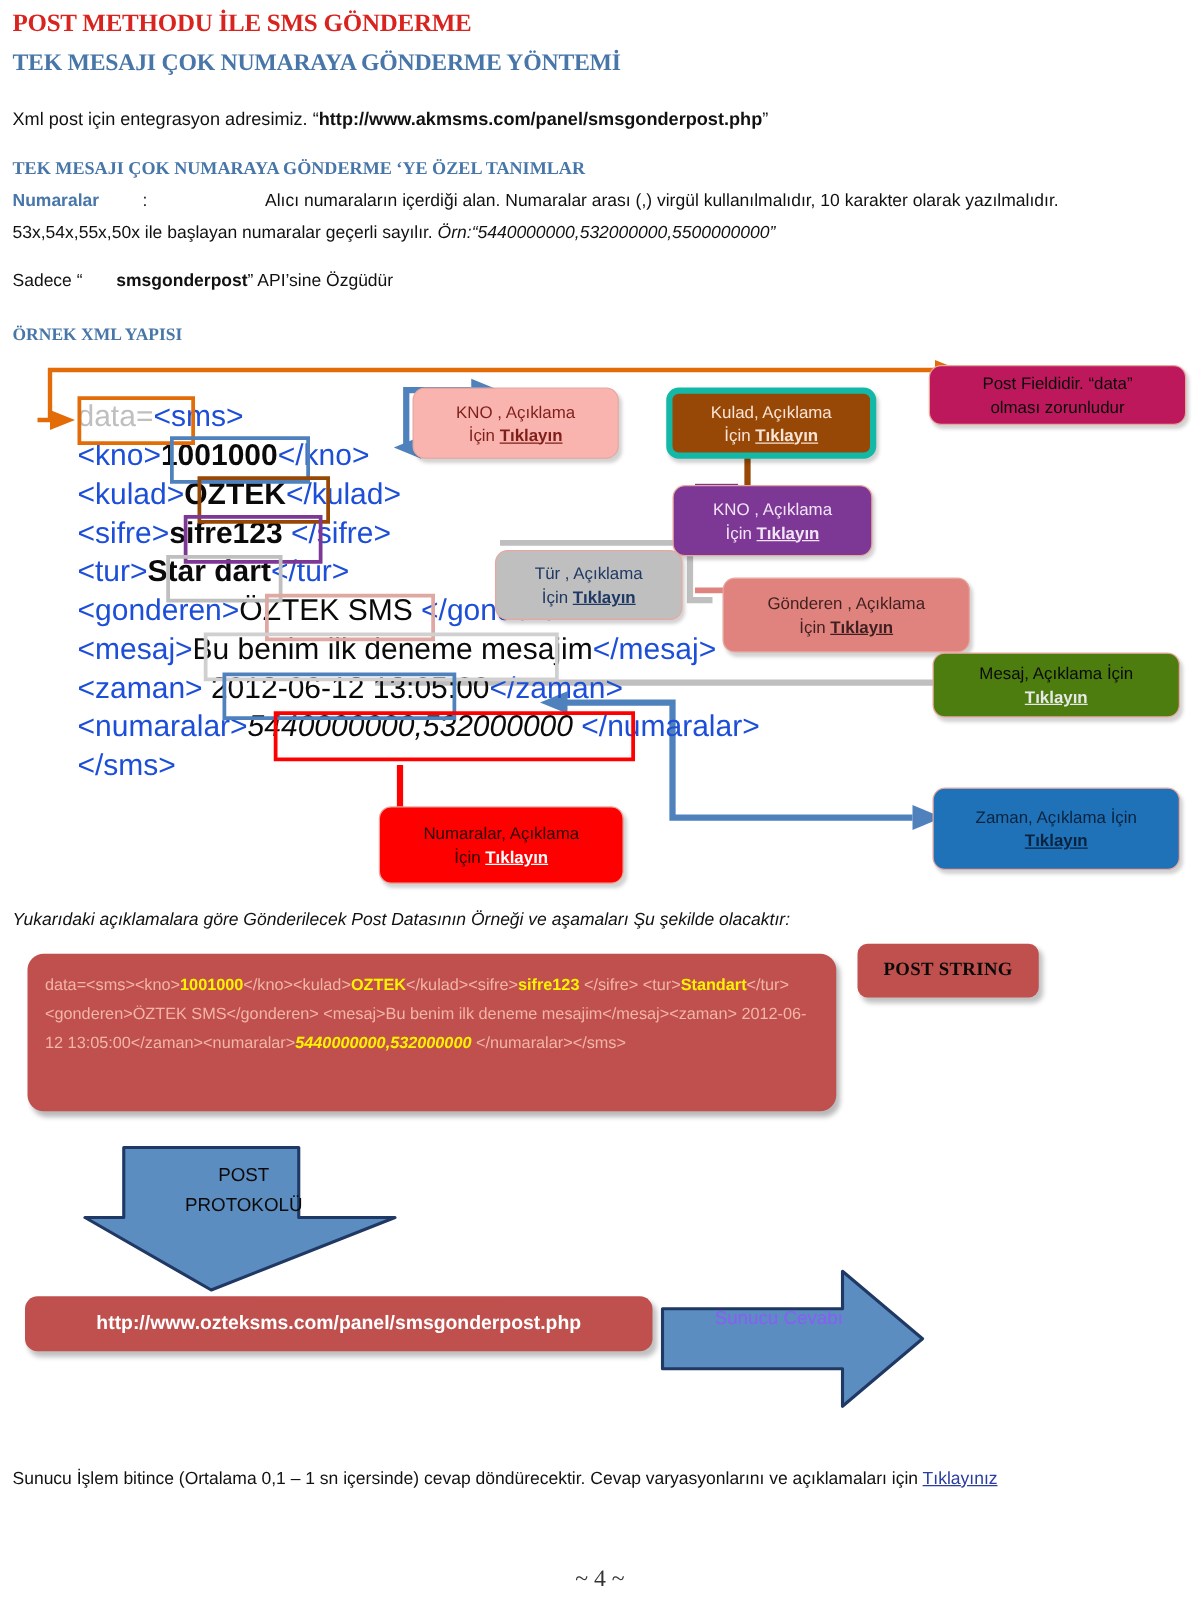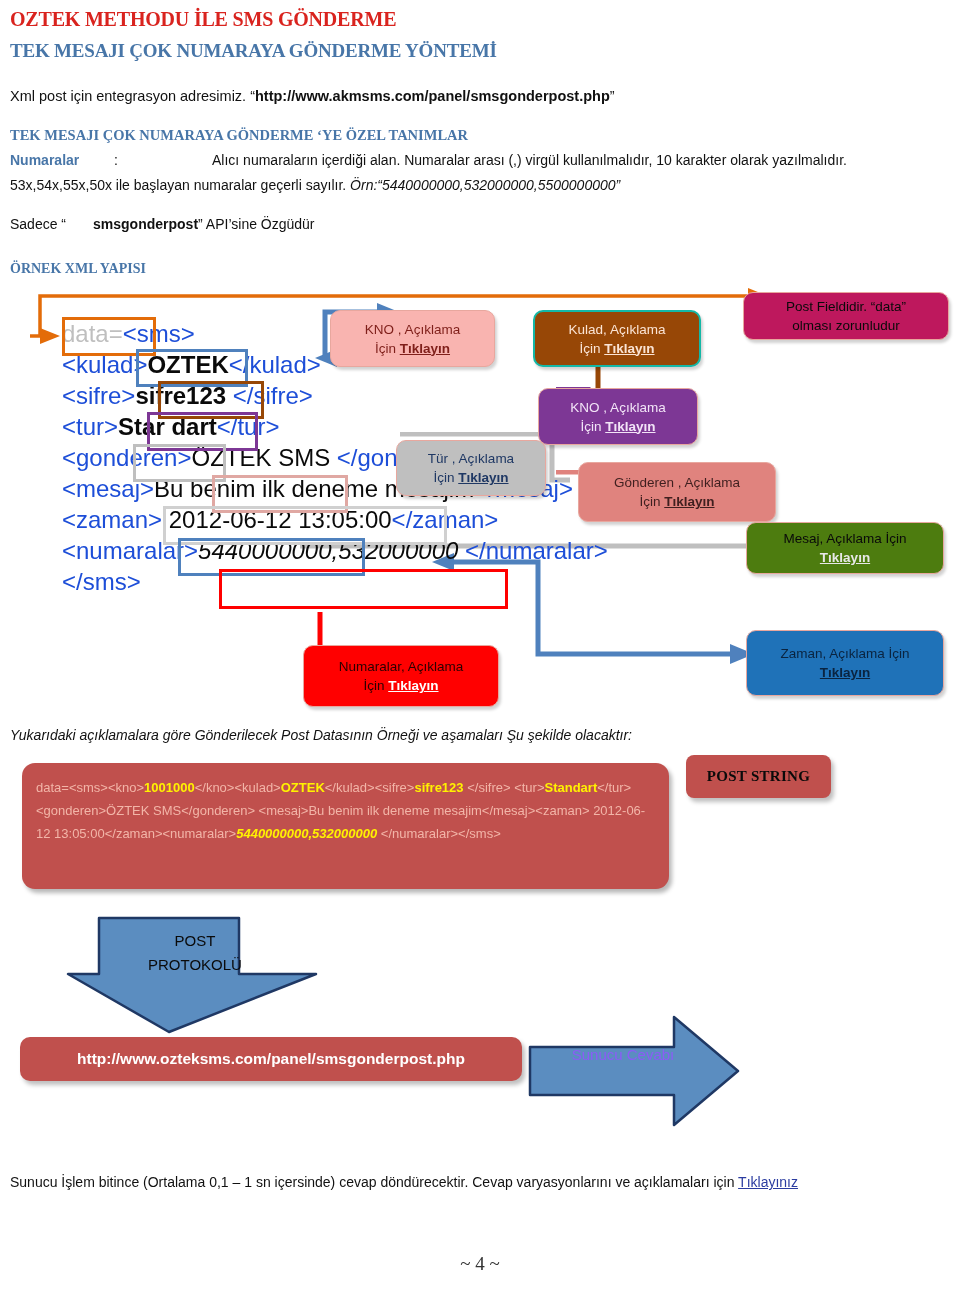--- a/index.html
+++ b/index.html
@@ -163,21 +163,21 @@
     text-align: center;
     font-family: "Liberation Serif", serif;
     font-size: 19px; color: #333;
   }
 </style>
 </head>
 <body>
 
 <div class="doc">
 
-  <div class="h-red">OZTEK METHODU İLE SMS GÖNDERME</div>
+  <div class="h-red">POST METHODU İLE SMS GÖNDERME</div>
   <div class="h-blue">TEK MESAJI ÇOK NUMARAYA GÖNDERME YÖNTEMİ</div>
 
   <div class="p-url">
     <span>Xml post için entegrasyon adresimiz. “</span><b>http://www.akmsms.com/panel/smsgonderpost.php</b><span>”</span>
   </div>
 
   <div class="h-blue2">TEK MESAJI ÇOK NUMARAYA GÖNDERME ‘YE ÖZEL TANIMLAR</div>
 
   <div class="row-num">
     <span class="lbl">Numaralar</span><span class="colon">:</span><span>Alıcı numaraların içerdiği alan. Numaralar arası (,) virgül kullanılmalıdır, 10 karakter olarak yazılmalıdır.</span>
@@ -230,20 +230,21 @@
     <polygon points="24,13 2,22 24,31" fill="#4F81BD"></polygon>
     <polygon points="300,104 324,114 300,124" fill="#4F81BD"></polygon>
   </svg>
 
   <svg class="rail" style="left:290px; top:612px; width:60px; height:40px;" viewBox="0 0 60 40">
     <path d="M30,0 L30,38" stroke="#FF0000" stroke-width="5" fill="none"></path>
   </svg>
 
   <div class="xml">
     <div class="ln"><span class="dim">data=</span><span class="tag">&lt;sms&gt;</span></div>
+    <div class="ln"><span class="tag">&lt;kno&gt;</span><span class="val">1001000</span><span class="tag">&lt;/kno&gt;</span></div>
     <div class="ln"><span class="tag">&lt;kulad&gt;</span><span class="val">OZTEK</span><span class="tag">&lt;/kulad&gt;</span></div>
     <div class="ln"><span class="tag">&lt;sifre&gt;</span><span class="val">sifre123 </span><span class="tag">&lt;/sifre&gt;</span></div>
     <div class="ln"><span class="tag">&lt;tur&gt;</span><span class="val">Star dart</span><span class="tag">&lt;/tur&gt;</span></div>
     <div class="ln"><span class="tag">&lt;gonderen&gt;</span><span class="valn">ÖZTEK SMS </span><span class="tag">&lt;/gonderen&gt;</span></div>
     <div class="ln"><span class="tag">&lt;mesaj&gt;</span><span class="valn">Bu benim ilk deneme mesajim</span><span class="tag">&lt;/mesaj&gt;</span></div>
     <div class="ln"><span class="tag">&lt;zaman&gt;</span><span class="valn"> 2012-06-12 13:05:00</span><span class="tag">&lt;/zaman&gt;</span></div>
     <div class="ln"><span class="tag">&lt;numaralar&gt;</span><span class="vali">5440000000,532000000 </span><span class="tag">&lt;/numaralar&gt;</span></div>
     <div class="ln"><span class="tag">&lt;/sms&gt;</span></div>
   </div>
 
@@ -260,21 +261,21 @@
   <div class="cb" style="left:743px; top:292px; width:206px; height:48px; background:#be185d; color:#0A0A0A; border:1px solid #E8A79E; box-shadow:2px 3px 3px rgba(0,0,0,.18);">
     <span>Post Fieldidir.  “data”</span>
     <span>olması zorunludur</span>
   </div>
 
   <div class="cb" style="left:330px; top:310px; width:165px; height:57px; background:#F9B4B0; color:#7F1F1A; border:1px solid #E8A79E; box-shadow:2px 3px 3px rgba(0,0,0,.18);">
     <span>KNO , Açıklama</span>
     <span class="l2"><span>İçin </span><u>Tıklayın</u></span>
   </div>
 
-  <div class="cb" style="left:533px; top:310px; width:168px; height:57px; background:#974706; color:#FBE4D5; border:2px solid #14b8a6; box-shadow:2px 3px 3px rgba(0,0,0,.18);">
+  <div class="cb" style="left:533px; top:310px; width:168px; height:57px; background:#974706; color:#FBE4D5; border:5px solid #14b8a6; box-shadow:2px 3px 3px rgba(0,0,0,.18);">
     <span>Kulad, Açıklama</span>
     <span class="l2"><span>İçin </span><u>Tıklayın</u></span>
   </div>
 
   <div class="cb" style="left:538px; top:388px; width:160px; height:57px; background:#7D3795; color:#F2E4F7; border:1px solid #E8A79E; box-shadow:2px 3px 3px rgba(0,0,0,.18);">
     <span>KNO , Açıklama</span>
     <span class="l2"><span>İçin </span><u>Tıklayın</u></span>
   </div>
 
   <div class="cb" style="left:396px; top:440px; width:150px; height:56px; background:#BFBFBF; color:#1F3864; border:1px solid #E8A79E; box-shadow:2px 3px 3px rgba(0,0,0,.18);">

